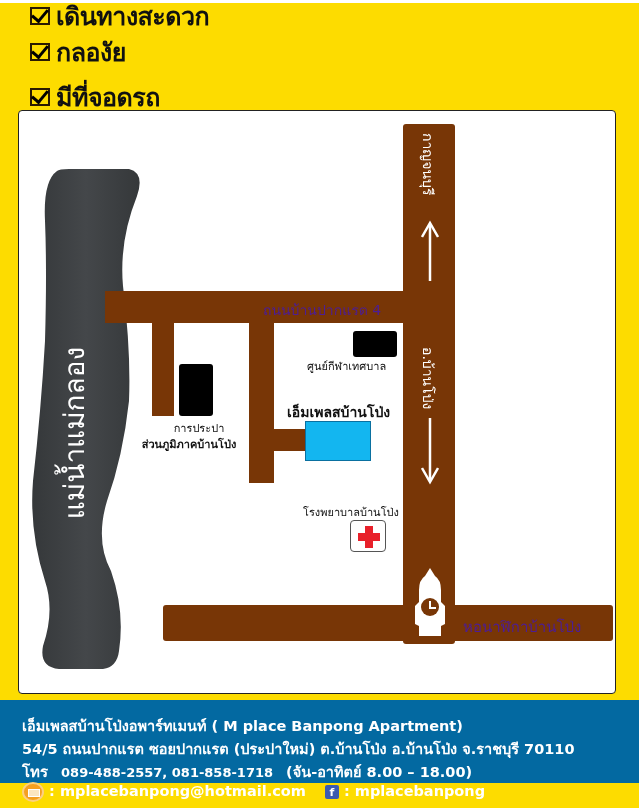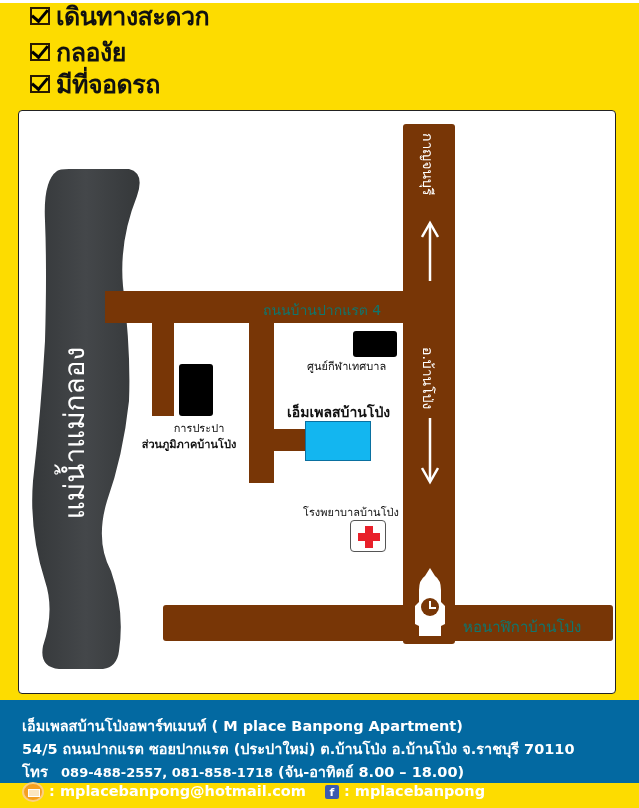--- a/index.html
+++ b/index.html
@@ -8,21 +8,21 @@
   .topline{position:absolute;left:0;top:0;width:639px;height:3px;background:#fff;}
   .yellow{position:absolute;left:0;top:3px;width:639px;height:697px;background:#fddc00;}
   .feature{position:absolute;left:30px;height:36px;display:flex;align-items:center;}
   .feature .chk{width:20px;height:18px;border:2.5px solid #2a1a00;margin-right:6px;position:relative;}
   .feature .chk:after{content:"";position:absolute;left:3px;top:-3px;width:7px;height:13px;border-right:3px solid #000;border-bottom:3px solid #000;transform:rotate(40deg);}
   .feature .txt{font-size:25px;font-weight:bold;color:#111;font-family:"DejaVu Sans",sans-serif;letter-spacing:-0.5px;}
   .mapbox{position:absolute;left:18px;top:110px;width:598px;height:584px;background:#fff;border:1.5px solid #222;border-radius:4px;overflow:hidden;}
   .river{position:absolute;left:0;top:0;}
   .river-label{position:absolute;left:-40px;top:300px;width:200px;text-align:center;color:#fff;font-size:28px;transform:rotate(-90deg);transform-origin:center;white-space:nowrap;}
   .road{position:absolute;background:#783606;}
-  .rlabel{position:absolute;color:#0f766e;font-size:14px;white-space:nowrap;}
+  .rlabel{position:absolute;color:#4c1d95;font-size:14px;white-space:nowrap;}
   .vlabel{position:absolute;color:#fff;font-size:14px;white-space:nowrap;transform:rotate(90deg);transform-origin:left top;}
   .blk{position:absolute;background:#000;border-radius:3px;}
   .plabel{position:absolute;color:#111;font-size:11px;white-space:nowrap;text-align:center;}
   .building{position:absolute;background:#13b6f0;border:1px solid #0a70a0;}
   .bname{position:absolute;font-weight:bold;font-size:14px;color:#111;white-space:nowrap;}
   .hosp{position:absolute;width:36px;height:32px;border:1.5px solid #555;border-radius:4px;background:#fff;}
   .hosp .v{position:absolute;left:14px;top:5px;width:8px;height:22px;background:#e8202a;}
   .hosp .h{position:absolute;left:7px;top:12px;width:22px;height:8px;background:#e8202a;}
   .footer{position:absolute;left:0;top:700px;width:639px;height:83px;background:#0369a1;color:#fff;}
   .fl{position:absolute;left:22px;font-weight:bold;font-size:14.5px;white-space:nowrap;}
@@ -38,21 +38,21 @@
 <div class="yellow"></div>
 
 <div class="feature" style="top:-2px;">
   <span class="chk"></span>
   <span class="txt">เดินทางสะดวก</span>
 </div>
 <div class="feature" style="top:34px;">
   <span class="chk"></span>
   <span class="txt">กลองัย</span>
 </div>
-<div class="feature" style="top:66px;">
+<div class="feature" style="top:79px;">
   <span class="chk"></span>
   <span class="txt">มีที่จอดรถ</span>
 </div>
 
 <div class="mapbox">
 
   <svg class="river" width="140" height="584">
     <defs>
       <linearGradient id="rg" x1="0" x2="1">
         <stop offset="0" stop-color="#35383a"></stop>
@@ -108,21 +108,21 @@
       <div class="h"></div>
     </div>
 </div>
 
 <div class="footer">
   <div class="fl" style="top:14px;">เอ็มเพลสบ้านโป่งอพาร์ทเมนท์ ( M place Banpong Apartment)</div>
   <div class="fl" style="top:37px;text-align:right;">54/5 ถนนปากแรต ซอยปากแรต (ประปาใหม่) ต.บ้านโป่ง อ.บ้านโป่ง จ.ราชบุรี  70110</div>
   <div class="fl" style="top:60px;">
     <span style="font-size:15px;">โทร</span>
     <span class="phone" style="margin-left:8px;">089-488-2557, 081-858-1718</span>
-    <span style="">(จัน-อาทิตย์ 8.00 – 18.00)</span>
+    <span style="margin-left:8px;">(จัน-อาทิตย์ 8.00 – 18.00)</span>
   </div>
   <div class="fl" style="top:82px;">
     <span class="mail-ic"></span>
     <span>: mplacebanpong@hotmail.com</span>
     <span class="fb-ic" style="margin-left:14px;">f</span>
     <span>: mplacebanpong</span>
   </div>
 </div>
 
 </body></html>

